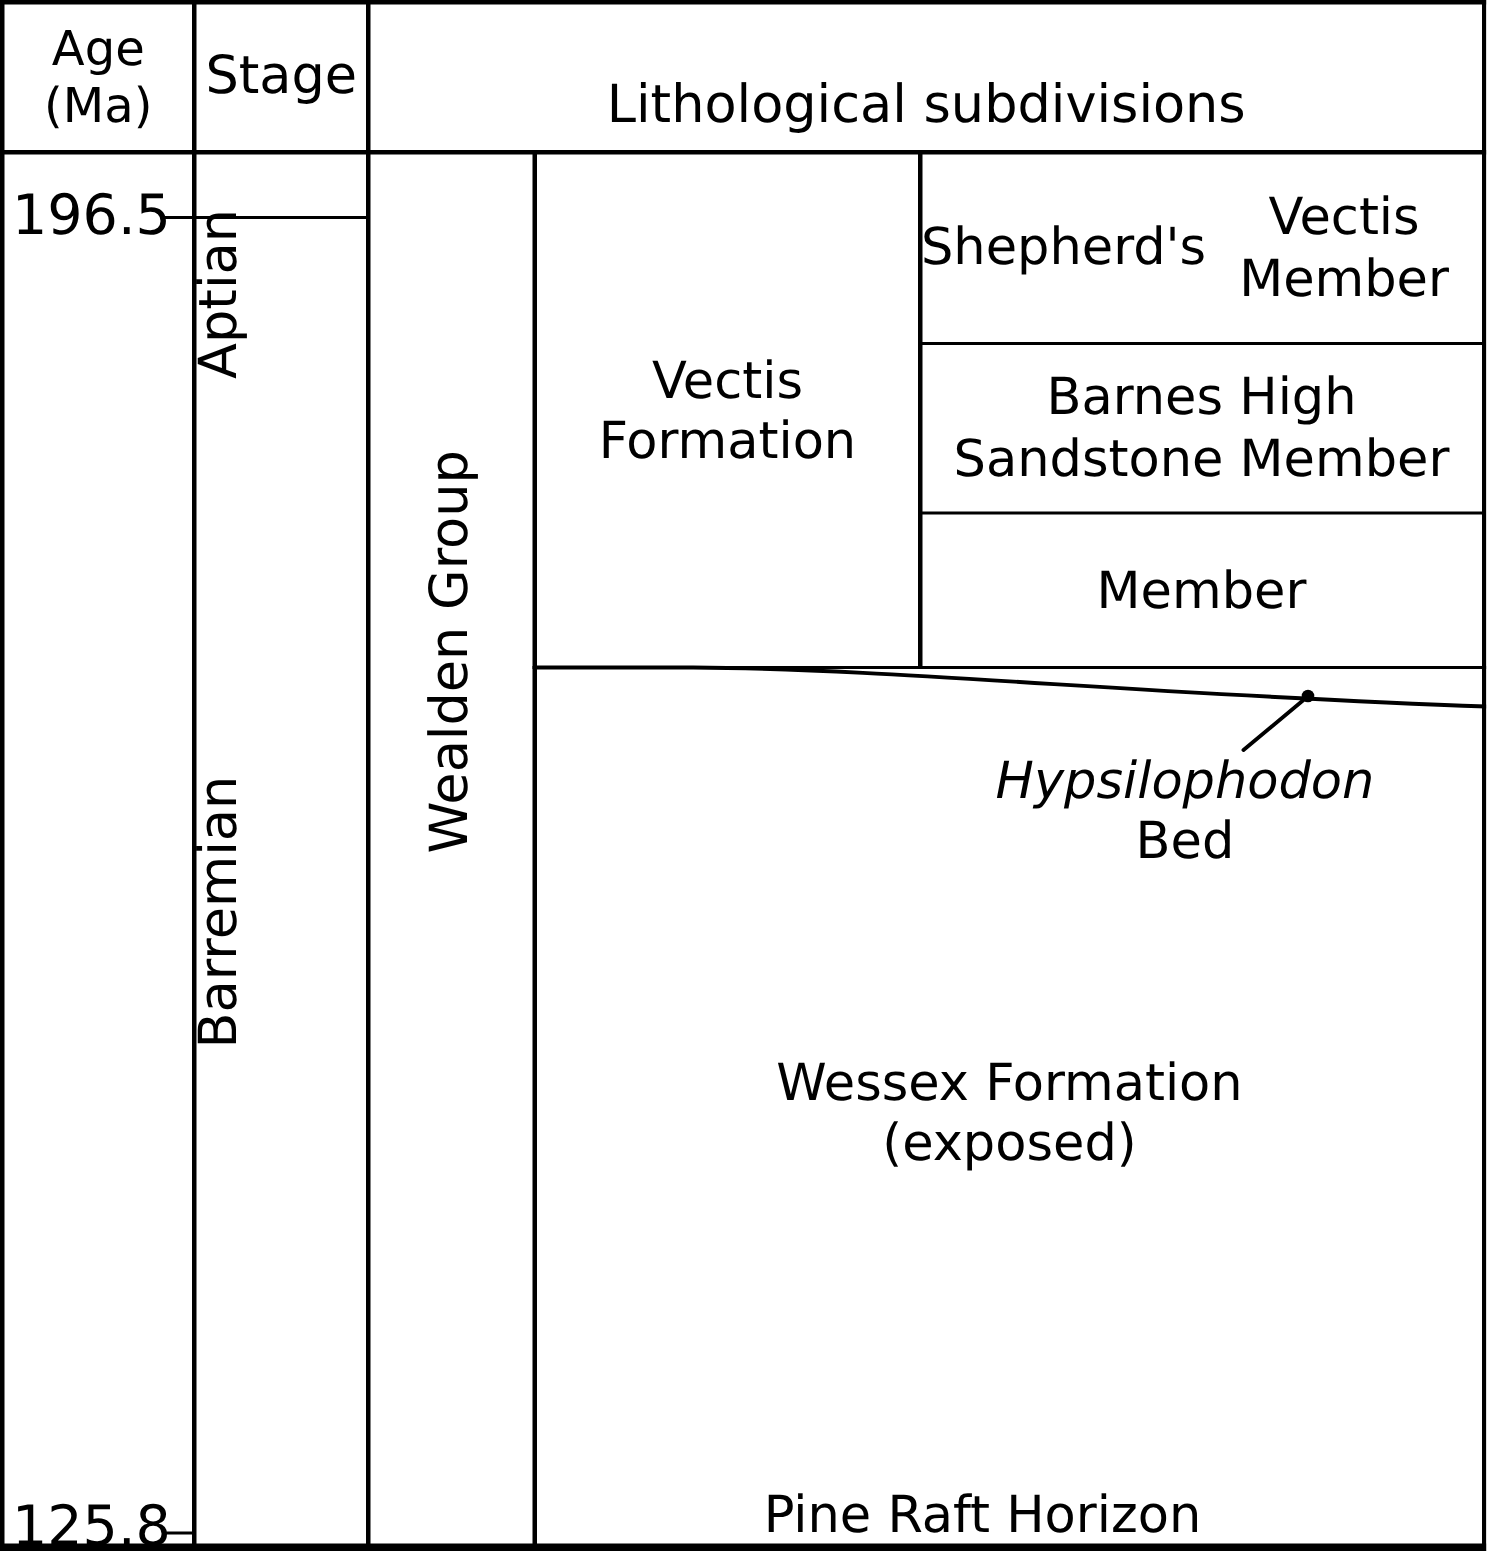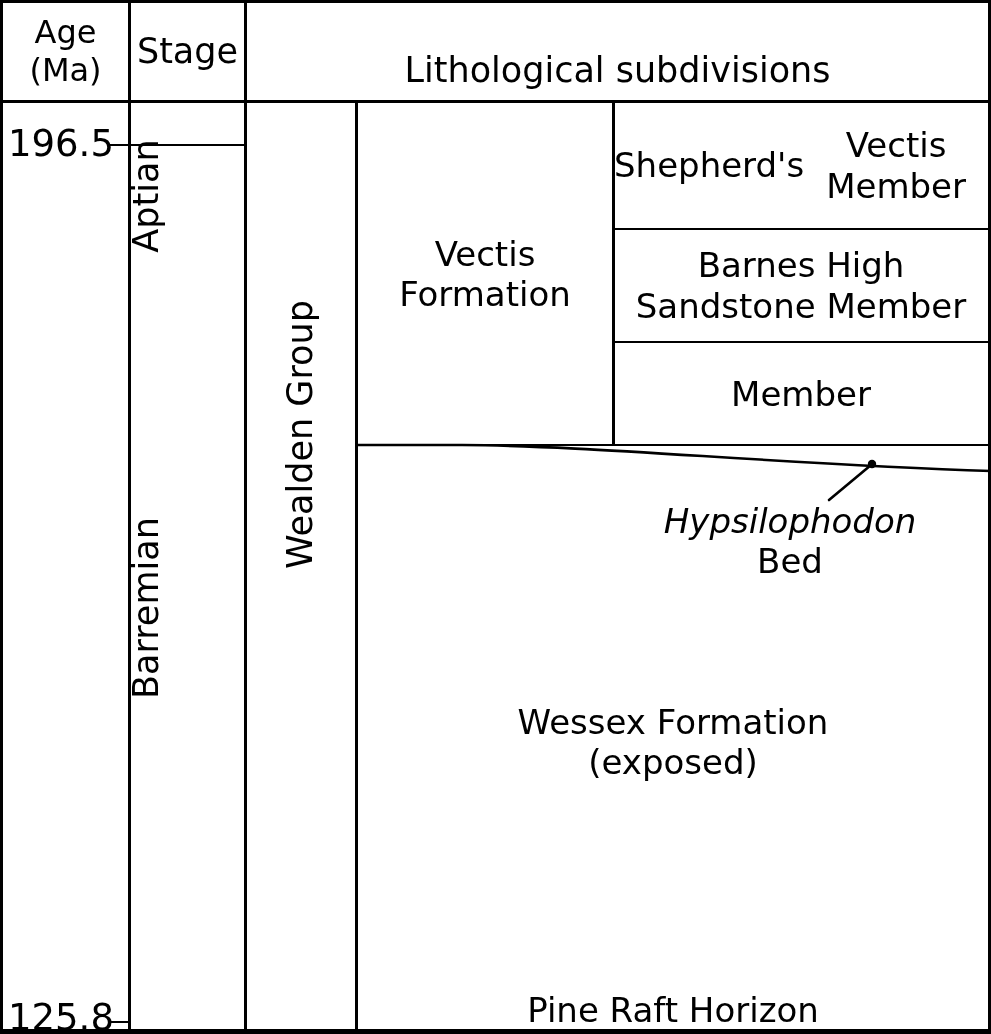--- a/index.html
+++ b/index.html
@@ -160,17 +160,17 @@
   <div class="cell bed-label" style="left:600px; top:495px; width:380px; height:92px; flex-direction:column;">
     <span class="genus">Hypsilophodon</span>
     <span>Bed</span>
   </div>
 
   <div class="cell unit-label" style="left:358px; top:676px; width:630px; height:92px; flex-direction:column;margin-top:20px;">
     <span>Wessex Formation</span>
     <span>(exposed)</span>
   </div>
 
-  <div class="cell unit-label" style="left:358px; top:988px; width:630px; height:44px;justify-content:center;">
+  <div class="cell unit-label" style="left:340px; top:988px; width:630px; height:44px;justify-content:center;">
     <span>Pine Raft Horizon</span>
   </div>
 
 </div>
 
 </body></html>

